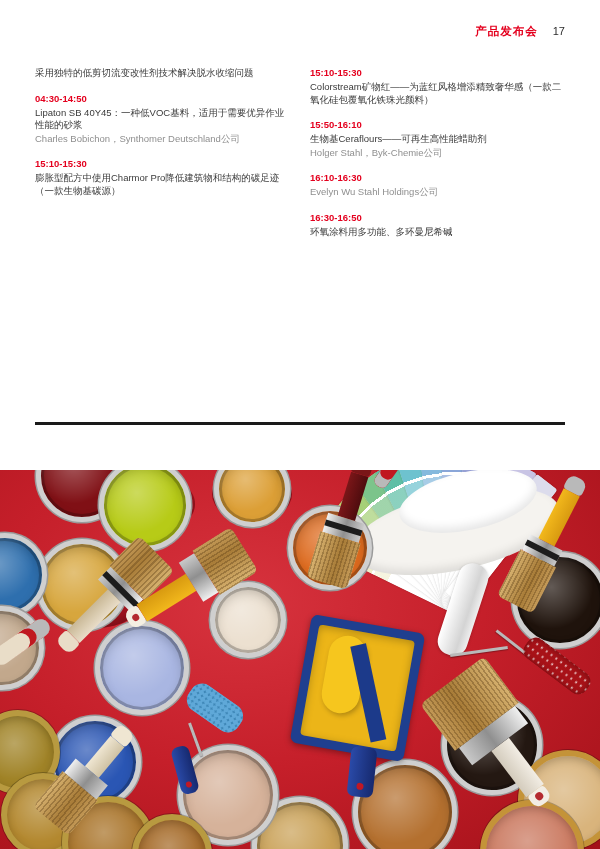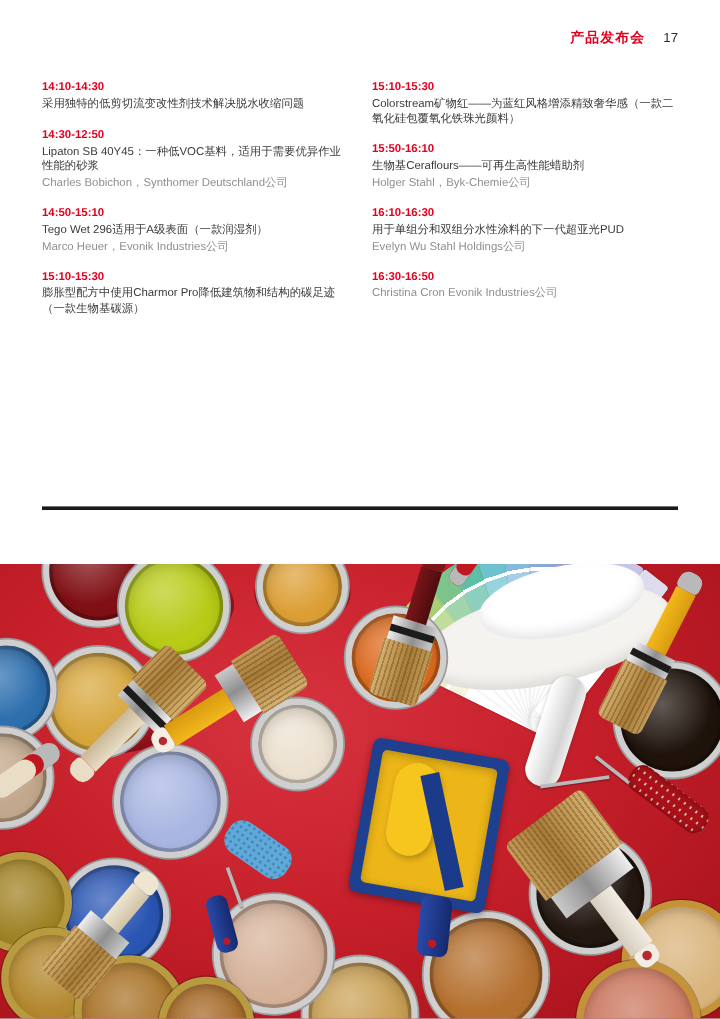--- a/index.html
+++ b/index.html
@@ -100,62 +100,55 @@
 <div id="page">
 
   <div class="header">
     <span class="section">产品发布会</span>
     <span class="pageno">17</span>
   </div>
 
   <div class="col left">
 
     <div class="session">
-      <div class="time">14:10-14:30</div>
       <div class="title">采用独特的低剪切流变改性剂技术解决脱水收缩问题</div>
     </div>
 
     <div class="session">
-      <div class="time">14:30-12:50</div>
+      <div class="time">04:30-14:50</div>
       <div class="title">Lipaton SB 40Y45：一种低VOC基料，适用于需要优异作业性能的砂浆</div>
       <div class="speaker">Charles Bobichon，Synthomer Deutschland公司</div>
     </div>
 
-    <div class="session">
-      <div class="time">14:50-15:10</div>
-      <div class="title">Tego Wet 296适用于A级表面（一款润湿剂）</div>
-      <div class="speaker">Marco Heuer，Evonik Industries公司</div>
-    </div>
 
     <div class="session">
       <div class="time">15:10-15:30</div>
       <div class="title">膨胀型配方中使用Charmor Pro降低建筑物和结构的碳足迹（一款生物基碳源）</div>
     </div>
   </div>
   <div class="col right">
     <div class="session">
       <div class="time">15:10-15:30</div>
       <div class="title">Colorstream矿物红——为蓝红风格增添精致奢华感（一款二氧化硅包覆氧化铁珠光颜料）</div>
     </div>
 
     <div class="session">
       <div class="time">15:50-16:10</div>
       <div class="title">生物基Ceraflours——可再生高性能蜡助剂</div>
       <div class="speaker">Holger Stahl，Byk-Chemie公司</div>
     </div>
 
     <div class="session">
       <div class="time">16:10-16:30</div>
-      <div class="title">用于单组分和双组分水性涂料的下一代超亚光PUD</div>
       <div class="speaker">Evelyn Wu Stahl Holdings公司</div>
     </div>
 
     <div class="session">
       <div class="time">16:30-16:50</div>
-      <div class="speaker">Christina Cron Evonik Industries公司</div>
+      <div class="title">环氧涂料用多功能、多环曼尼希碱</div>
     </div>
   </div>
 
   <div class="divider"></div>
 
   <div class="photo">
 
     <div>
       <div class="fan-card" style="--rgb:222,217,142; transform:rotate(-64deg)"></div>
       <div class="fan-card" style="--rgb:203,217,107; transform:rotate(-54deg)"></div>

